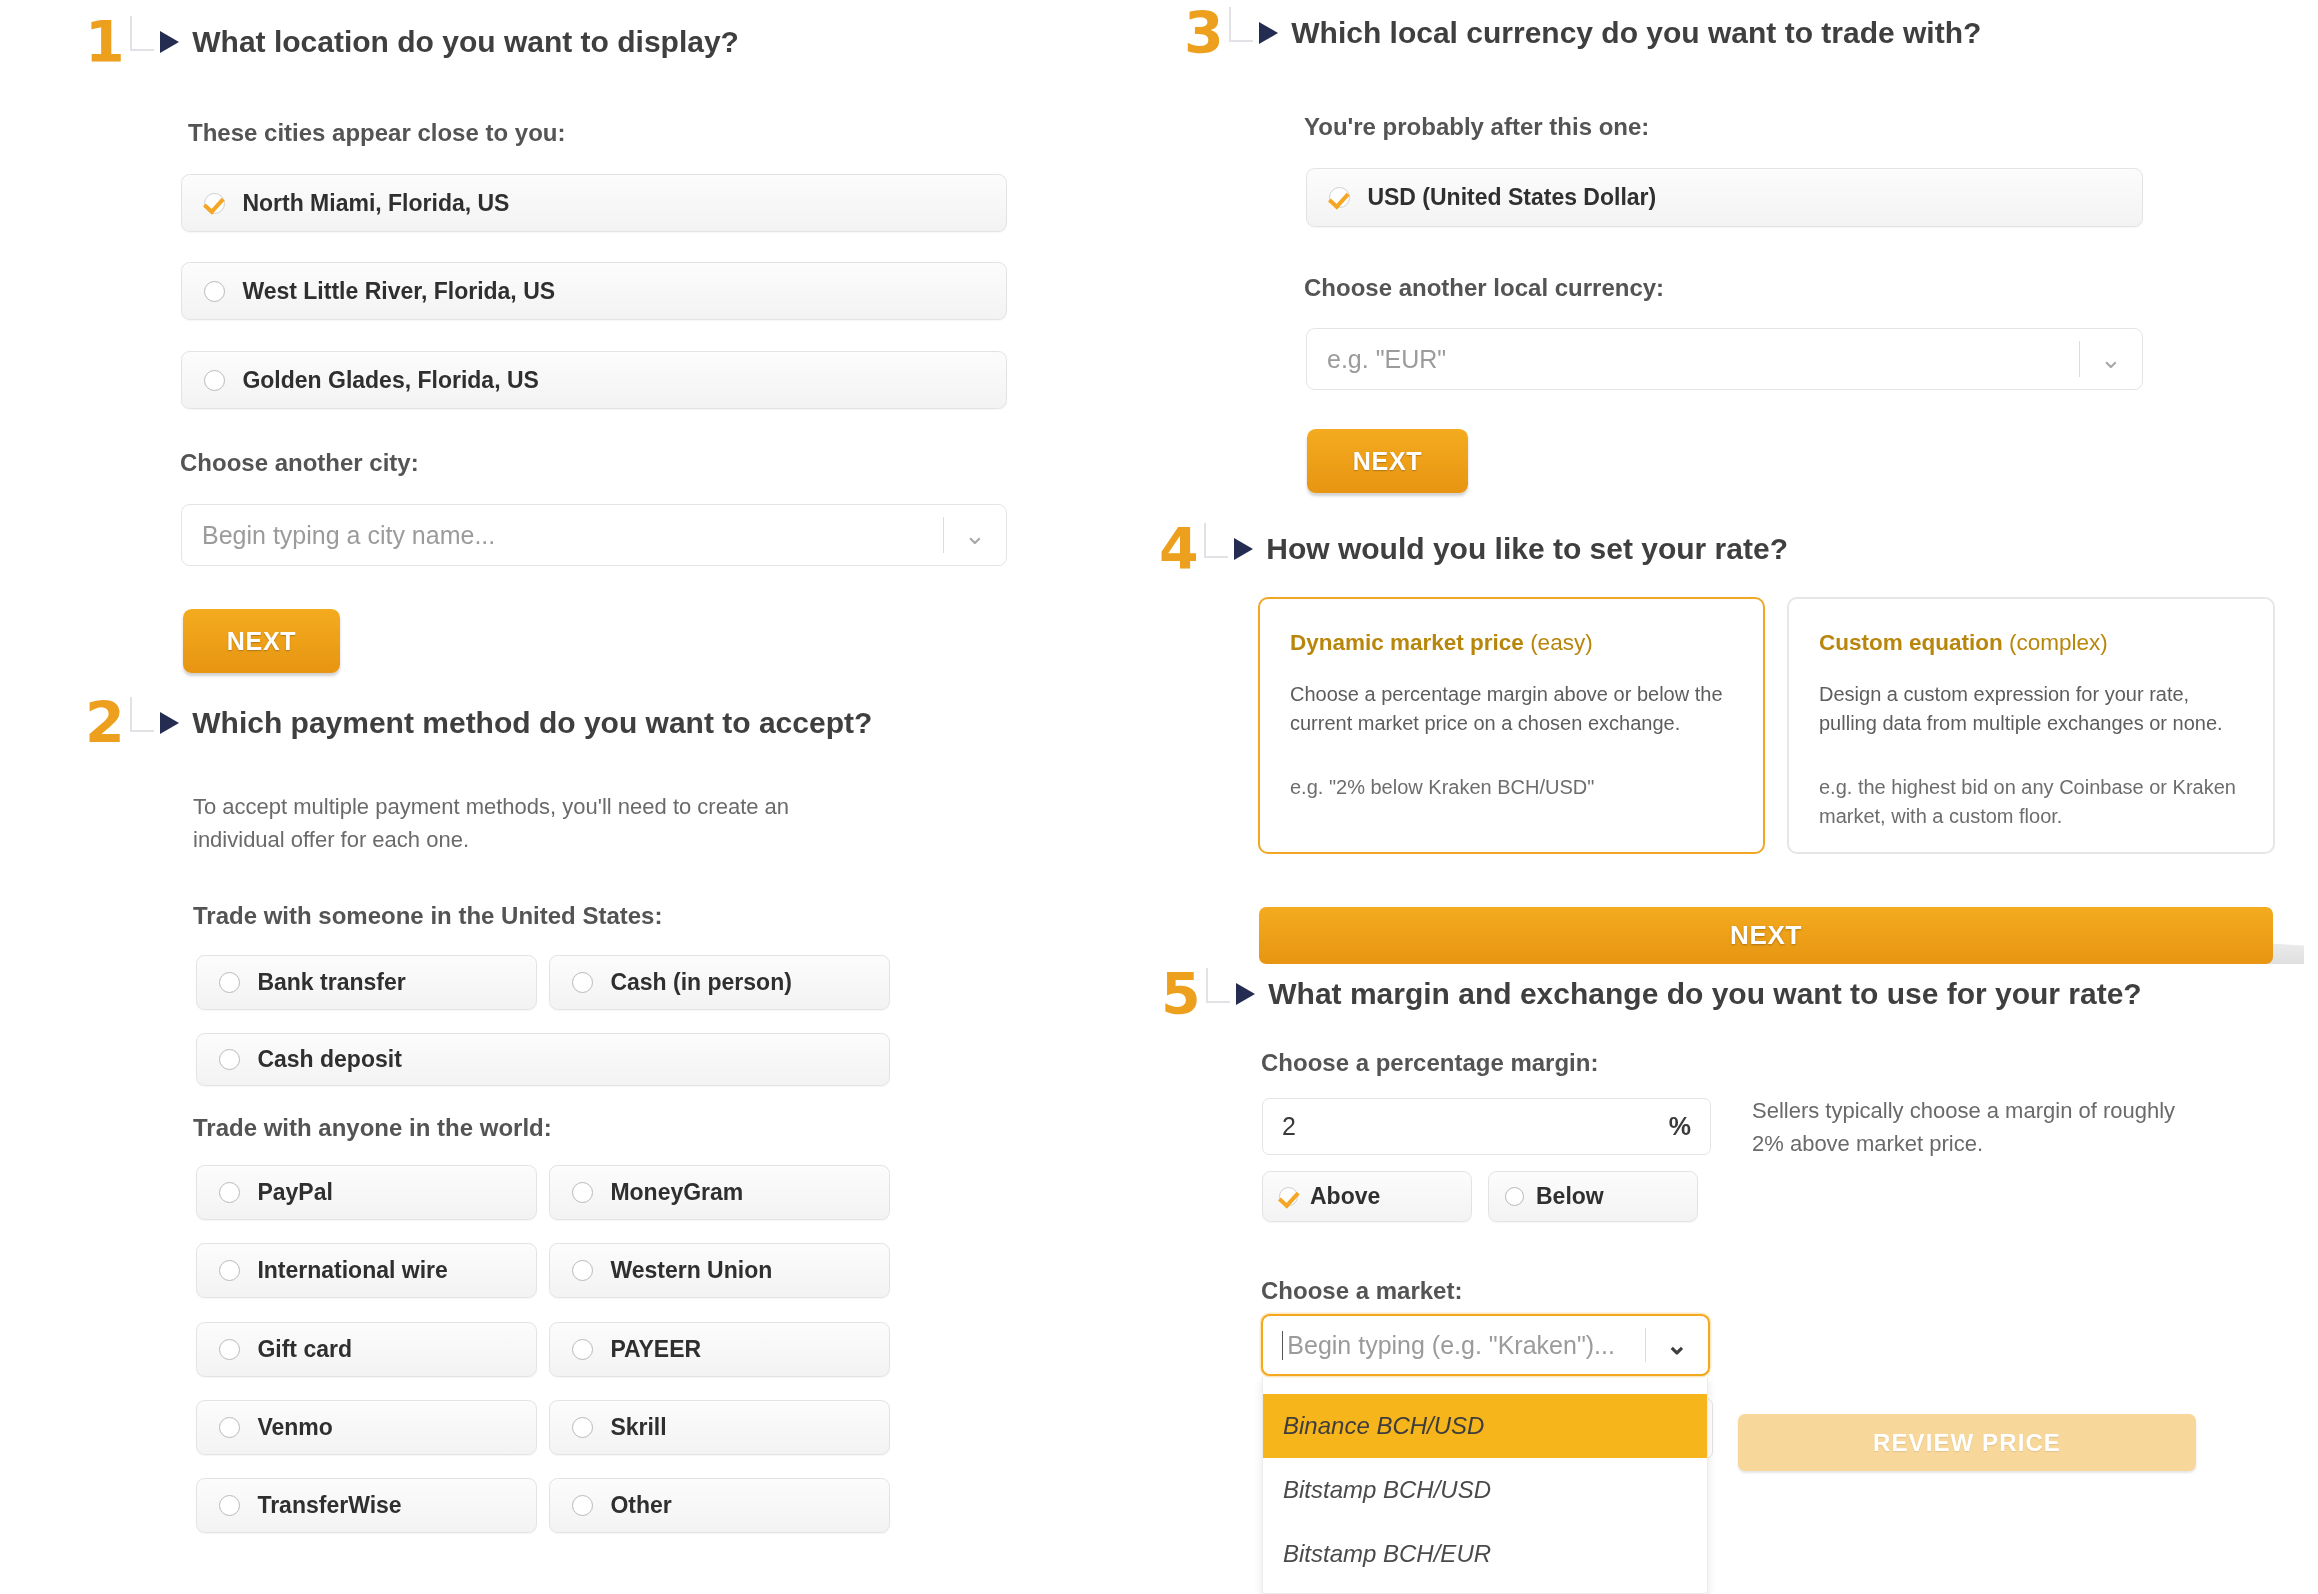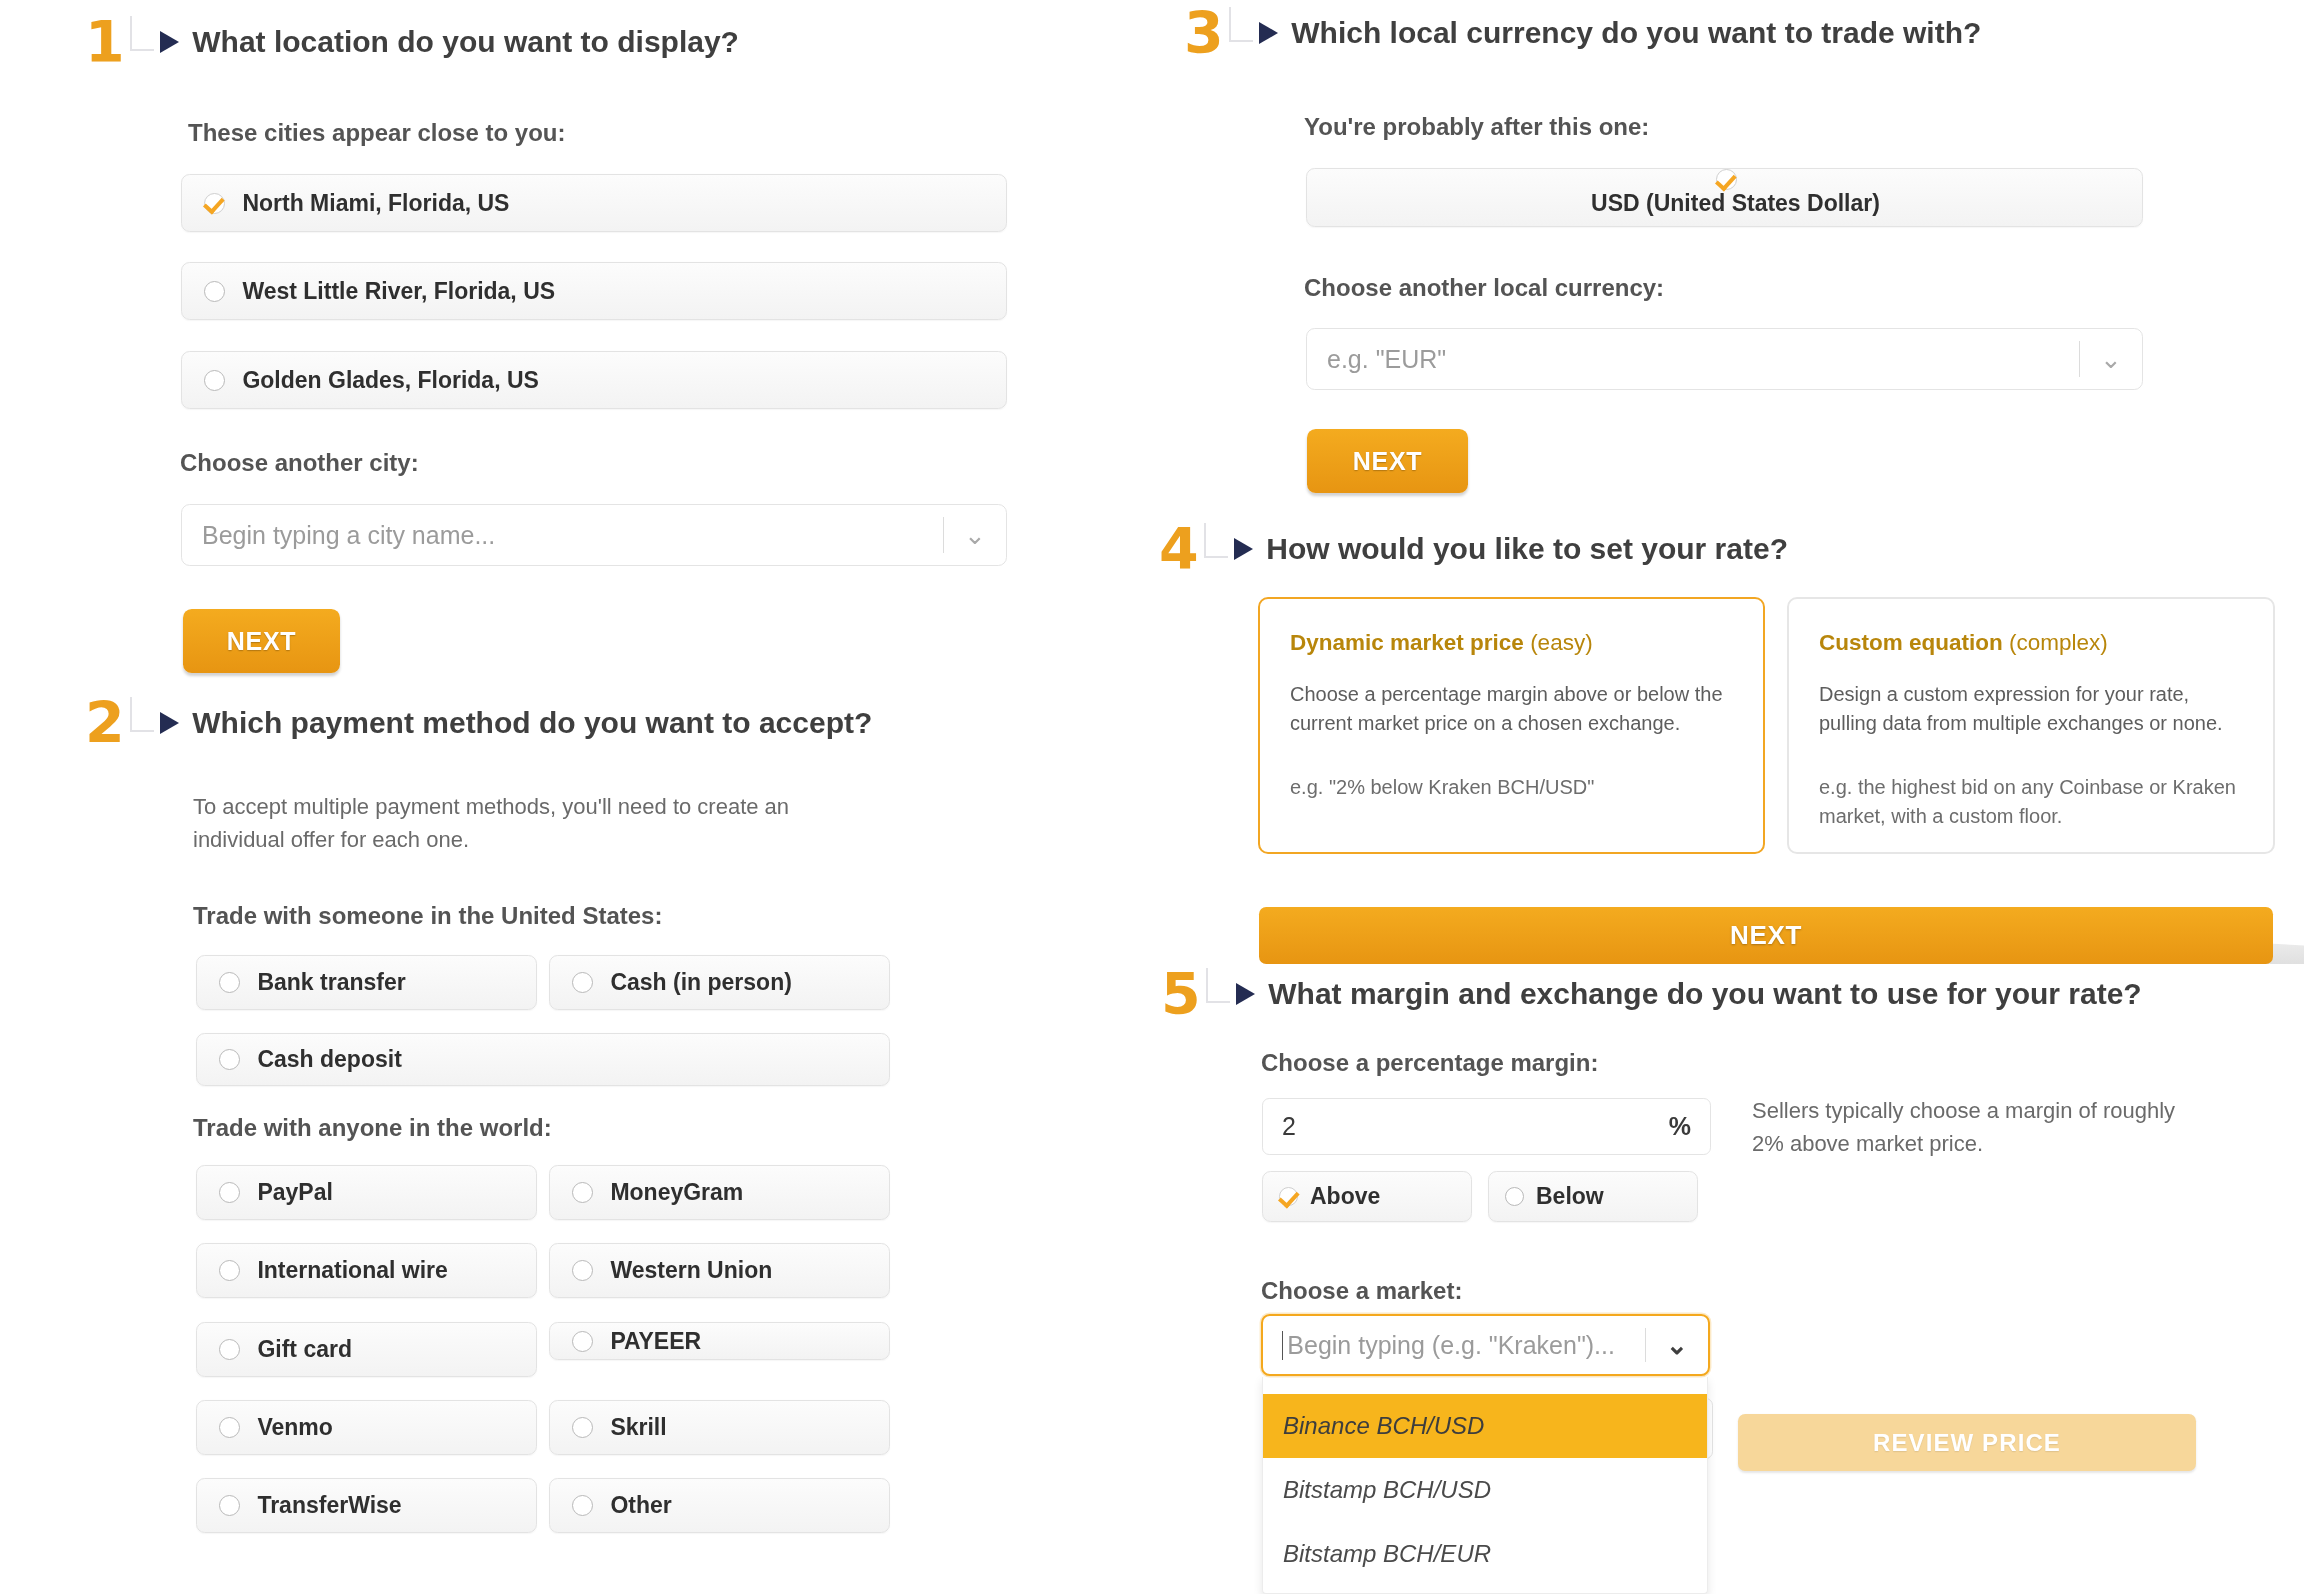--- a/index.html
+++ b/index.html
@@ -242,21 +242,21 @@
     <span class="lbl">International wire</span>
   </div>
   <div class="pill" style="left:549px;top:1243px;width:341px;height:55px;">
     <span class="radio"></span>
     <span class="lbl">Western Union</span>
   </div>
   <div class="pill" style="left:196px;top:1322px;width:341px;height:55px;">
     <span class="radio"></span>
     <span class="lbl">Gift card</span>
   </div>
-  <div class="pill" style="left:549px;top:1322px;width:341px;height:38px;">
+  <div class="pill" style="left:549px;top:1322px;width:341px;height:55px;">
     <span class="radio"></span>
     <span class="lbl">PAYEER</span>
   </div>
   <div class="pill" style="left:196px;top:1400px;width:341px;height:55px;">
     <span class="radio"></span>
     <span class="lbl">Venmo</span>
   </div>
   <div class="pill" style="left:549px;top:1400px;width:341px;height:55px;">
     <span class="radio"></span>
     <span class="lbl">Skrill</span>
@@ -273,21 +273,21 @@
 
   <div class="step" style="left:1184px;top:7.2px;">
     <span class="step-num">3</span>
     <span class="step-elbow"></span>
     <span class="step-tri"></span>
     <span class="step-title">Which local currency do you want to trade with?</span>
   </div>
 
   <div class="sub-label" style="left:1304px;top:113px;">You're probably after this one:</div>
 
-  <div class="pill" style="left:1306px;top:168px;width:837px;height:59px;flex-direction:column;">
+  <div class="pill" style="left:1306px;top:168px;width:837px;height:59px;">
     <span class="radio checked"></span>
     <span class="lbl">USD (United States Dollar)</span>
   </div>
 
   <div class="sub-label" style="left:1304px;top:274px;">Choose another local currency:</div>
 
   <div class="combo" style="left:1306px;top:328px;width:837px;height:62px;">
     <span class="ph">e.g. "EUR"</span>
     <span class="divider"></span>
     <span class="chev">⌄</span>

